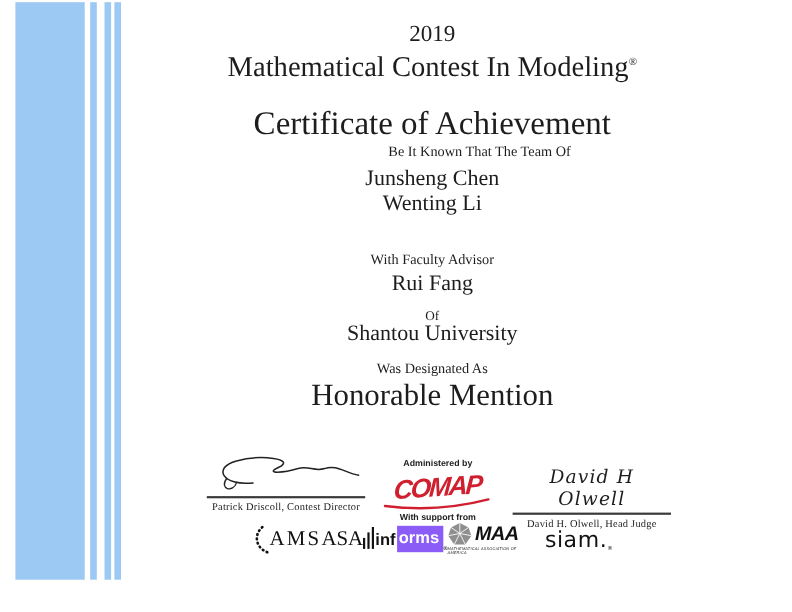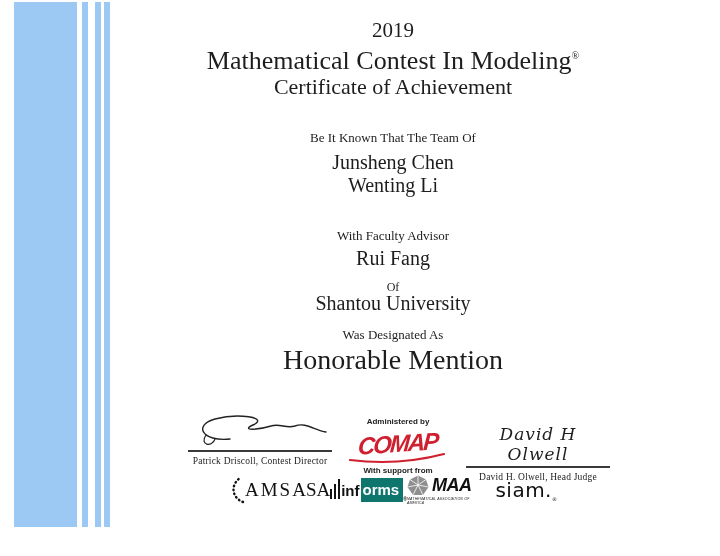--- a/index.html
+++ b/index.html
@@ -17,22 +17,22 @@
   .stripe-band  { left: 14px;  width: 63px; }
   .stripe-thin1 { left: 82px;  width: 6px; }
   .stripe-thin2 { left: 95px;  width: 6px; }
   .stripe-thin3 { left: 104px; width: 6px; }
 
   
   .line { position: absolute; left: 110px; width: 566px; text-align: center; line-height: 1; }
   .year             { top: 20px;  font-size: 21px; }
   .title            { top: 48px;  font-size: 26px; }
   .title sup        { font-size: 10px; }
-  .subtitle         { top: 76px;  font-size: 22px; }
-  .team-label       { top: 131px; font-size: 13px; }
+  .subtitle         { top: 98px;  font-size: 30px; }
+  .team-label       { top: 131px; font-size: 13px; padding-left: 43px; }
   .names            { top: 151px; font-size: 20px; line-height: 22.5px; }
   .advisor-label    { top: 229px; font-size: 13px; }
   .advisor          { top: 248px; font-size: 20px; }
   .of-label         { top: 281px; font-size: 12px; }
   .institution      { top: 293px; font-size: 20px; }
   .designation-label{ top: 328px; font-size: 13px; }
   .designation      { top: 346px; font-size: 28px; }
 
   
   .sig-col { position: absolute; text-align: center; }
@@ -66,21 +66,21 @@
   .sponsors {
     position: absolute; left: 230px; top: 474px; width: 302px; height: 32px;
     display: flex; align-items: center; justify-content: space-between;
     font-family: "Liberation Sans", sans-serif;
   }
   .logo-ams { display: flex; align-items: center; font-family: "Liberation Serif", serif;
               font-size: 19px; letter-spacing: 2px; color: #111; }
   .logo-asa { display: flex; align-items: flex-end; font-family: "Liberation Serif", serif;
               font-size: 19px; color: #111; }
   .logo-informs { display: flex; align-items: center; font-weight: bold; font-size: 15px; color: #111; }
-  .informs-box { background: #0f766e; color: #fff; padding: 3px 4px 4px 2px; margin-left: 1px; }
+  .informs-box { background: #8b5cf6; color: #fff; padding: 3px 4px 4px 2px; margin-left: 1px; }
   .tiny-reg { font-size: 5px; align-self: flex-end; color: #111; }
   .logo-maa { display: flex; flex-direction: column; align-items: flex-start; font-style: italic; }
   .maa-row { display: flex; align-items: center; gap: 3px; }
   .maa-text { font-weight: bold; font-size: 18px; letter-spacing: -0.5px; color: #111; }
   .maa-caption { font-size: 3.5px; color: #222; letter-spacing: 0.2px; margin-top: 1px; }
   .logo-siam { display: flex; align-items: flex-start; font-family: "DejaVu Sans", sans-serif;
                font-weight: normal; font-size: 20px; letter-spacing: 0.5px; color: #111; margin-left: 24px; }
 </style>
 </head>
 <body>

